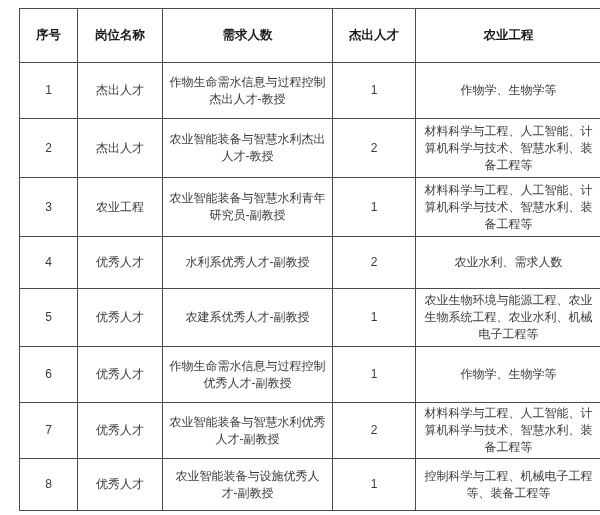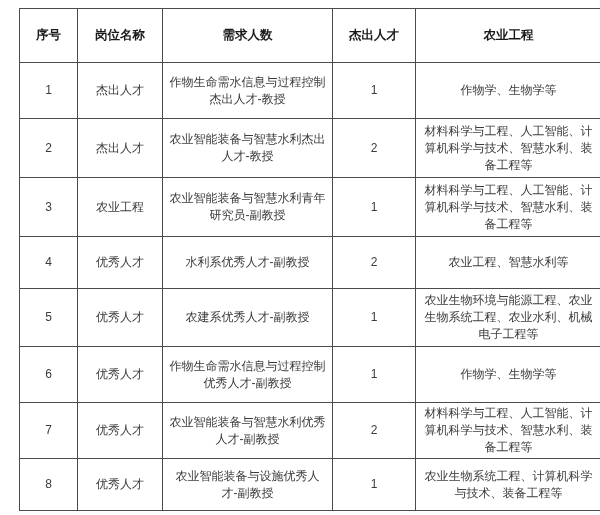--- a/index.html
+++ b/index.html
@@ -90,21 +90,21 @@
       <td>农业工程</td>
       <td>农业智能装备与智慧水利青年研究员-副教授</td>
       <td>1</td>
       <td>材料科学与工程、人工智能、计算机科学与技术、智慧水利、装备工程等</td>
     </tr>
     <tr class="r3">
       <td>4</td>
       <td>优秀人才</td>
       <td>水利系优秀人才-副教授</td>
       <td>2</td>
-      <td>农业工程、智慧水利等</td>
+      <td>农业水利、需求人数</td>
     </tr>
     <tr class="r4">
       <td>5</td>
       <td>优秀人才</td>
       <td>农建系优秀人才-副教授</td>
       <td>1</td>
       <td>农业生物环境与能源工程、农业生物系统工程、农业水利、机械电子工程等</td>
     </tr>
     <tr class="r5">
       <td>6</td>
@@ -118,16 +118,16 @@
       <td>优秀人才</td>
       <td>农业智能装备与智慧水利优秀人才-副教授</td>
       <td>2</td>
       <td>材料科学与工程、人工智能、计算机科学与技术、智慧水利、装备工程等</td>
     </tr>
     <tr class="r7">
       <td>8</td>
       <td>优秀人才</td>
       <td>农业智能装备与设施优秀人才-副教授</td>
       <td>1</td>
-      <td>农业生物系统工程、计算机科学与技术、装备工程等</td>
+      <td>控制科学与工程、机械电子工程等、装备工程等</td>
     </tr>
   </tbody>
 </table>
 
 </body></html>

